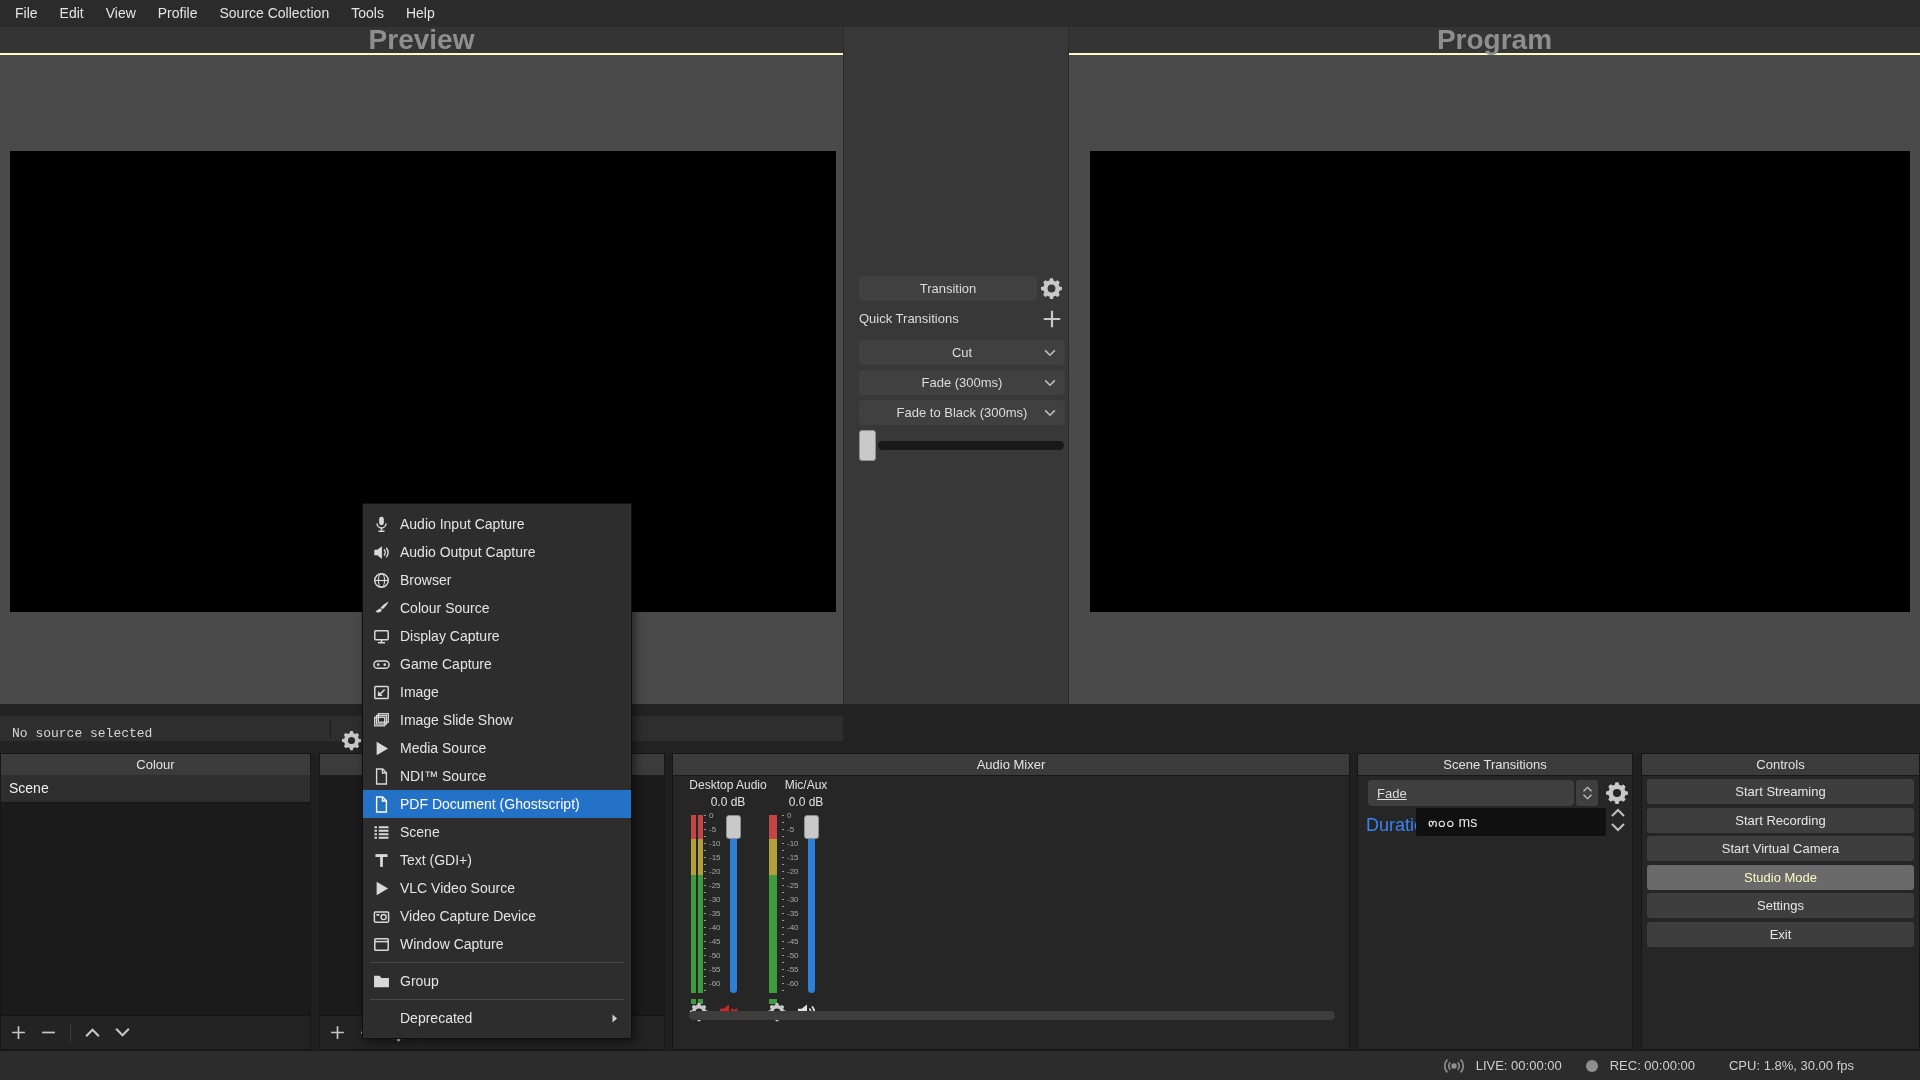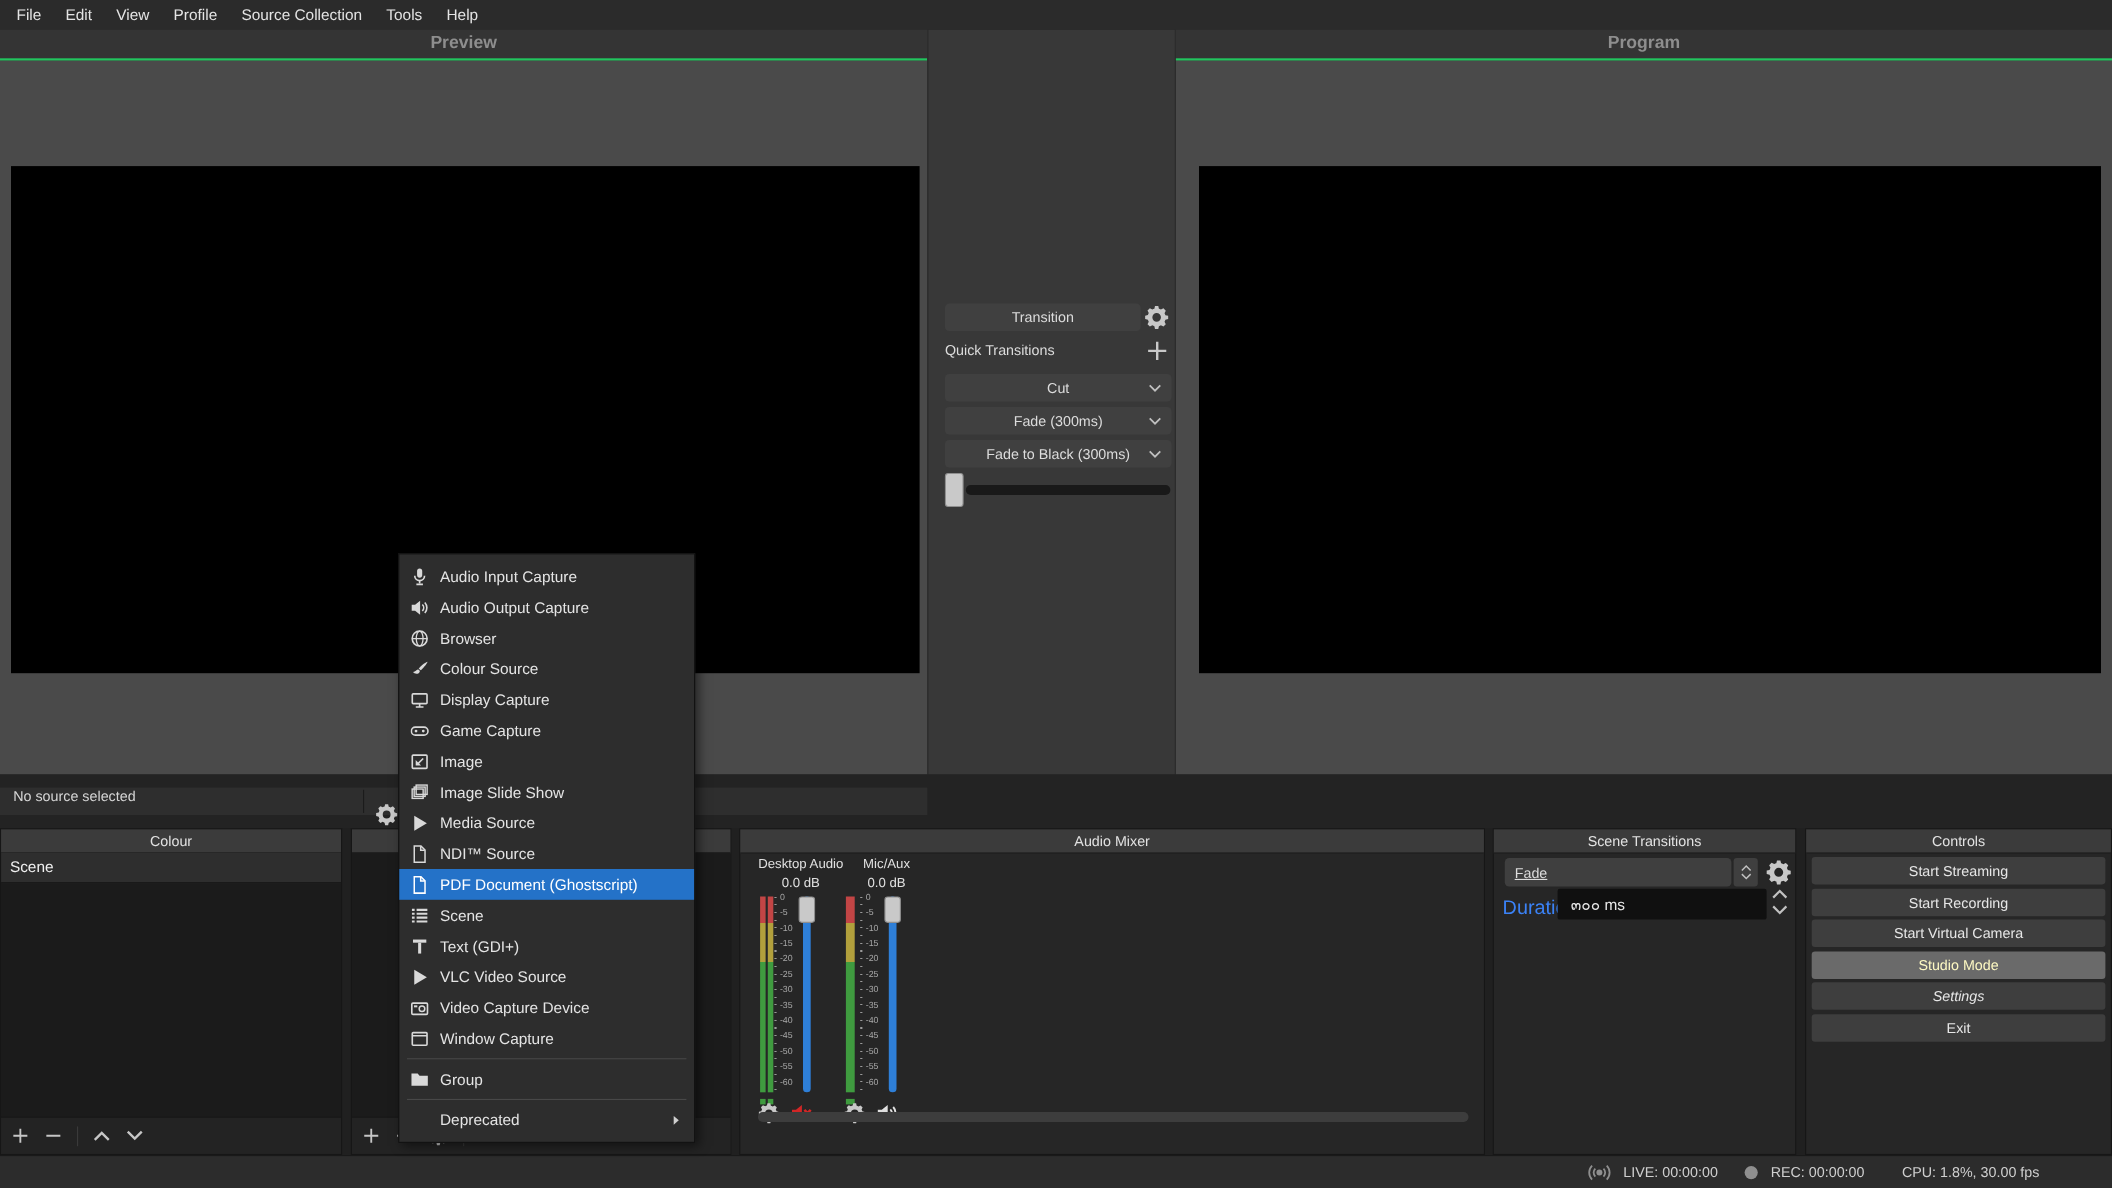--- a/index.html
+++ b/index.html
@@ -8,22 +8,22 @@
   svg{display:block;}
   
   .menubar{position:absolute;left:0;top:0;width:1920px;height:27px;background:#2b2b2b;
            display:flex;align-items:center;padding-left:4px;color:#e4e4e4;font-size:14px;z-index:5;}
   .mb-item{padding:0 11px;line-height:27px;cursor:default;}
   
   .top-section{position:absolute;left:0;top:27px;width:1920px;height:677px;background:#383838;}
   .pane{position:absolute;top:0;height:677px;background:#4a4a4a;}
   .pane-preview{left:0;width:843px;}
   .pane-program{left:1069px;width:851px;}
-  .pane-title{position:absolute;top:0;left:0;right:0;height:26px;background:#343434;border-bottom:2px solid #22c55e;
-              display:flex;align-items:center;justify-content:center;font-size:16px;font-weight:bold;color:#8e8e8e;}
+  .pane-title{position:absolute;top:0;left:0;right:0;height:26px;background:#343434;border-bottom:2px solid #fef9c3;
+              display:flex;align-items:center;justify-content:center;font-size:28px;font-weight:bold;color:#8e8e8e;}
   .canvas{position:absolute;background:#000;}
   .pane-preview .canvas{left:10px;top:124px;width:826px;height:461px;}
   .pane-program .canvas{left:21px;top:124px;width:820px;height:461px;}
   
   .mid-col{position:absolute;left:843px;top:0;width:226px;height:677px;background:#383838;
            border-left:1px solid #2a2a2a;border-right:1px solid #2a2a2a;box-sizing:border-box;}
   .t-btn{position:absolute;left:15px;top:249px;width:178px;height:25px;background:#404040;border-radius:4px;
          display:flex;align-items:center;justify-content:center;font-size:13px;color:#dcdcdc;}
   .gear-btn{position:absolute;color:#c8c8c8;}
   .gear-btn svg{width:23px;height:23px;}
@@ -34,21 +34,21 @@
   .combo{background:#404040;border-radius:4px;color:#dcdcdc;font-size:13px;
          display:flex;align-items:center;justify-content:center;position:absolute;}
   .qt-combo{left:15px;width:206px;height:25px;}
   .combo .chev{position:absolute;right:8px;width:14px;height:14px;color:#c0c0c0;}
   .t-slider-handle{position:absolute;left:15px;top:403px;width:17px;height:31px;background:#c9c9c9;
                    border-radius:3px;border:1px solid #8f8f8f;box-sizing:border-box;}
   .t-slider-track{position:absolute;left:34px;top:414px;width:186px;height:9px;background:#191919;border-radius:5px;}
   
   .toolbar-band{position:absolute;left:0;top:704px;width:1920px;height:49px;background:#232323;}
   .src-toolbar{position:absolute;left:0;top:12px;width:843px;height:25px;background:#2e2e2e;
-               display:flex;align-items:flex-start;font-size:13px;color:#d6d6d6;}
+               display:flex;align-items:flex-end;font-size:13px;color:#d6d6d6;font-family:Liberation Mono, monospace;}
   .src-toolbar .txt{margin-left:12px;}
   .src-toolbar .vdiv{position:absolute;left:330px;top:2px;bottom:2px;width:1px;background:#1b1b1b;}
   .src-gear{left:341px;top:14px;}
   .src-gear svg{width:21px;height:21px;}
   
   .dock{position:absolute;top:753px;background:#262626;border:1px solid #161616;box-sizing:border-box;}
   .dock-header{height:21px;background:#3b3b3b;border-bottom:1px solid #161616;display:flex;align-items:center;
                justify-content:center;font-size:13px;color:#e2e2e2;}
   .dock-scenes{left:0;width:311px;height:297px;}
   .dock-sources{left:319px;width:346px;height:297px;}
@@ -445,21 +445,21 @@
     </div>
   </div>
 
   <div class="dock dock-controls">
     <div class="dock-header">Controls</div>
     <div>
         <div class="ctl-btn" style="top: 25px;">Start Streaming</div>
         <div class="ctl-btn" style="top: 54px;">Start Recording</div>
         <div class="ctl-btn" style="top: 82px;">Start Virtual Camera</div>
         <div class="ctl-btn active" style="top: 111px;">Studio Mode</div>
-        <div class="ctl-btn" style="top: 139px; font-style: italic;">Settings</div>
+        <div class="ctl-btn" style="top: 139px;">Settings</div>
         <div class="ctl-btn" style="top: 168px;">Exit</div>
       </div>
   </div>
 
   <div class="statusbar">
     <span class="sb-bcast">
         <svg>
           <use href="#i-broadcast"></use>
         </svg>
       </span>

